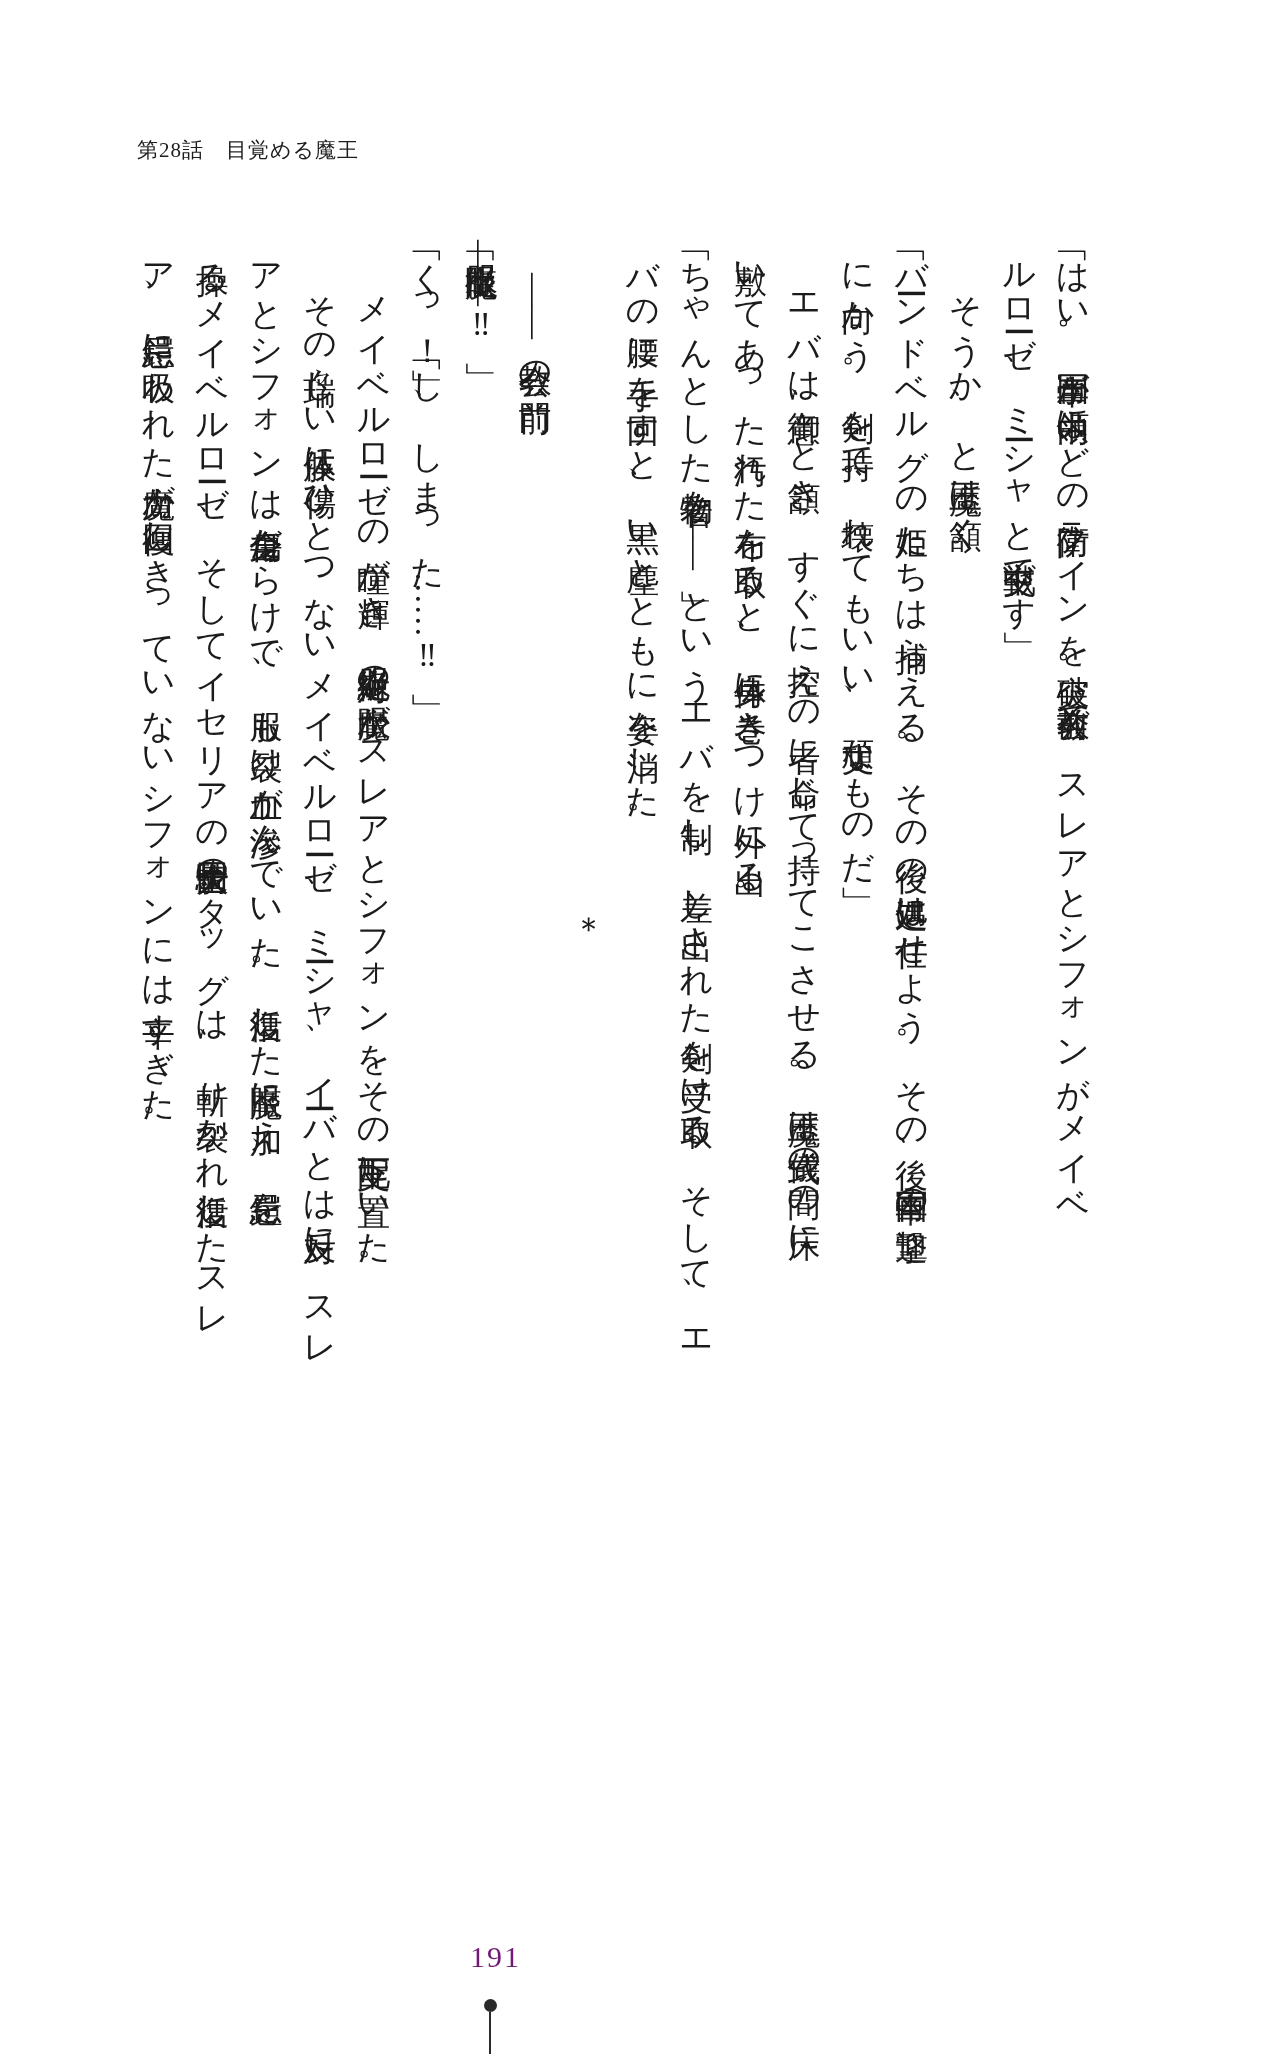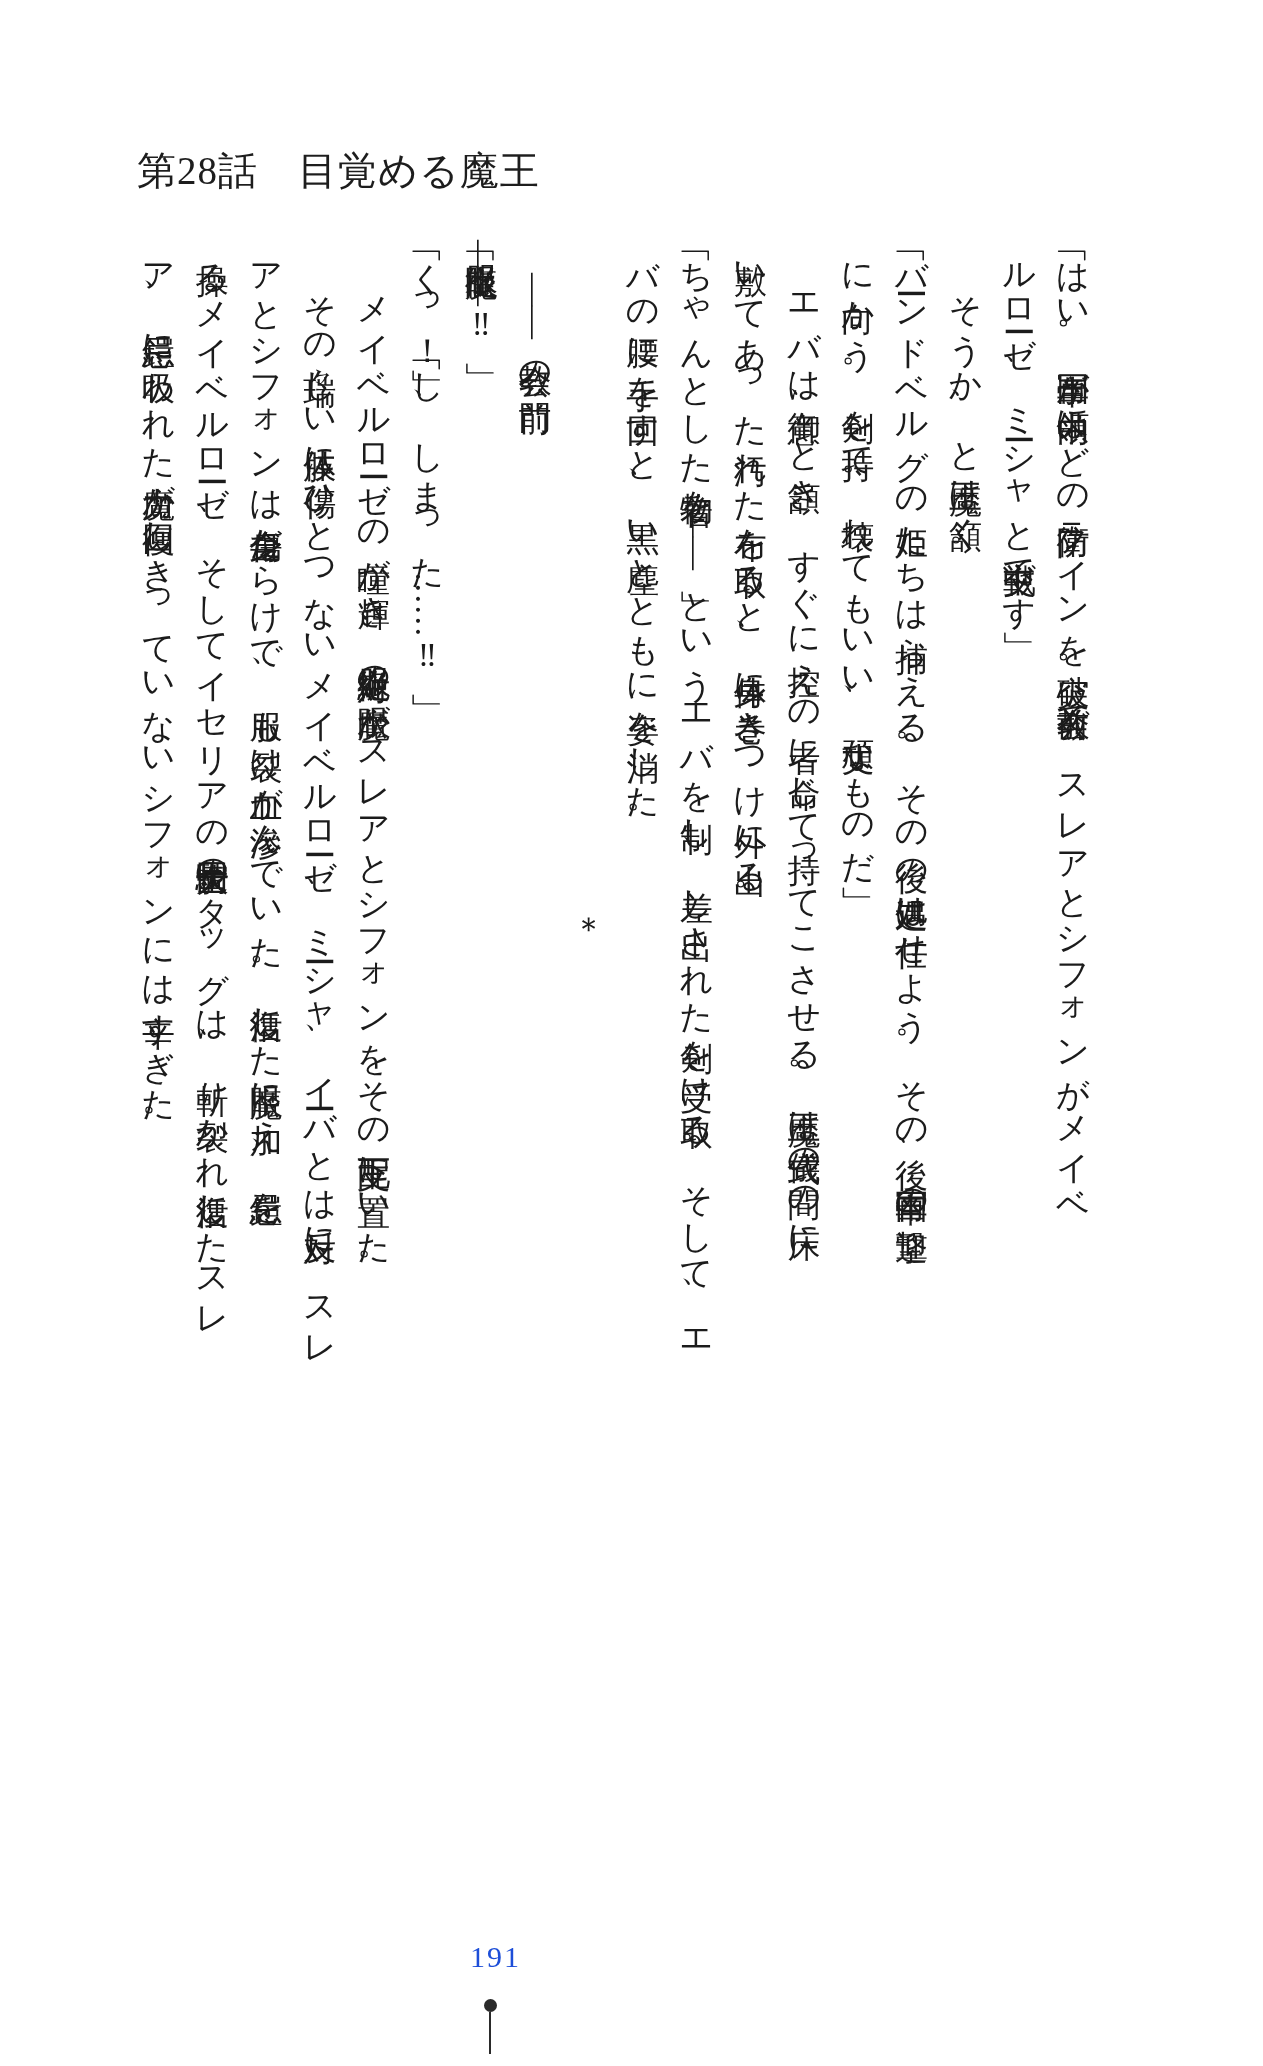--- a/index.html
+++ b/index.html
@@ -11,22 +11,22 @@
     width: 1263px;
     height: 2066px;
     background: #ffffff;
     font-family: "Liberation Serif", "DejaVu Serif", serif;
     color: #1d1d1d;
     overflow: hidden;
   }
   .chapter-header {
     position: absolute;
     left: 137px;
-    top: 144px;
-    font-size: 39px;
+    top: 136px;
+    font-size: 21px;
     letter-spacing: 1px;
     white-space: pre;
     color: #1d1d1d;
   }
   .text-block {
     position: absolute;
     top: 240px;
     right: 164px;
     height: 1340px;
     writing-mode: vertical-rl;
@@ -44,21 +44,21 @@
   }
   .text-block p.separator-line {
     text-align: center;
   }
   .page-number {
     position: absolute;
     left: 470px;
     top: 1940px;
     font-size: 30px;
     letter-spacing: 2px;
-    color: #1d4ed8;
+    color: #701a75;
   }
   .page-ornament {
     position: absolute;
     left: 483px;
     top: 1999px;
     width: 14px;
     height: 60px;
   }
   .page-ornament .dot {
     width: 13px;

